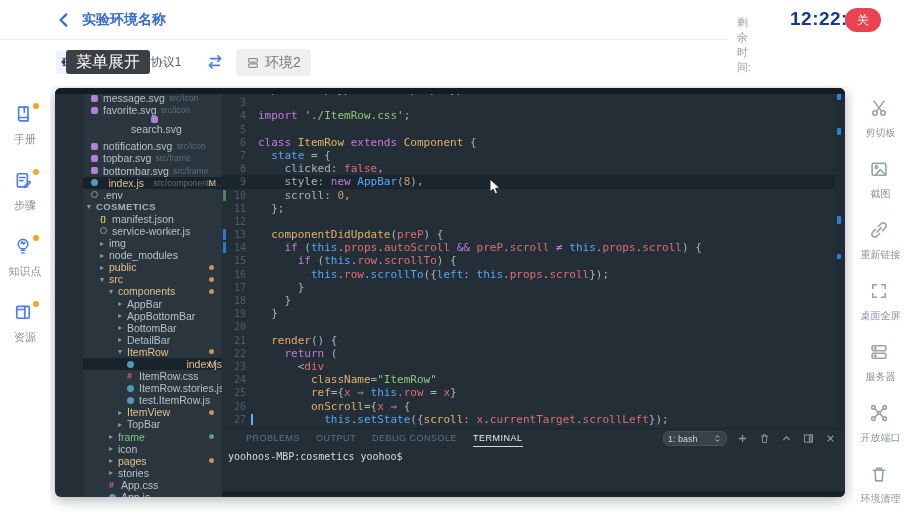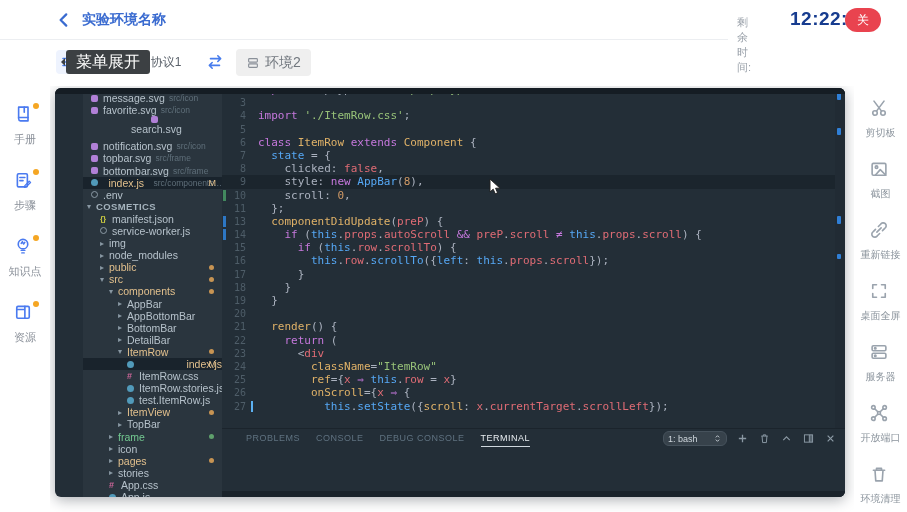--- a/index.html
+++ b/index.html
@@ -439,20 +439,21 @@
       <div class="cline" style="margin-top: -5px;"><span class="gnum">2</span><span class="ctext"><span class="tk k">import</span><span class="tk w"> PropTypes </span><span class="tk k">from</span><span class="tk w"> </span><span class="tk s">'prop-types'</span><span class="tk w">;</span></span></div>
       <div class="cline"><span class="gnum">3</span><span class="ctext"></span></div>
       <div class="cline"><span class="gnum">4</span><span class="ctext"><span class="tk k">import</span><span class="tk w"> </span><span class="tk s">'./ItemRow.css'</span><span class="tk w">;</span></span></div>
       <div class="cline"><span class="gnum">5</span><span class="ctext"></span></div>
       <div class="cline"><span class="gnum">6</span><span class="ctext"><span class="tk k">class</span><span class="tk w"> </span><span class="tk t">ItemRow</span><span class="tk w"> </span><span class="tk k">extends</span><span class="tk w"> </span><span class="tk t">Component</span><span class="tk w"> {</span></span></div>
       <div class="cline"><span class="gnum">7</span><span class="ctext"><span class="tk w">  </span><span class="tk b">state</span><span class="tk w"> = {</span></span></div>
       <div class="cline"><span class="gnum">8</span><span class="ctext"><span class="tk w">    clicked: </span><span class="tk r">false</span><span class="tk w">,</span></span></div>
       <div class="cline hl"><span class="gnum">9</span><span class="ctext"><span class="tk w">    style: </span><span class="tk k">new</span><span class="tk w"> </span><span class="tk b">AppBar</span><span class="tk w">(</span><span class="tk n">8</span><span class="tk w">),</span></span></div>
       <div class="cline"><span class="gbar g"></span><span class="gnum">10</span><span class="ctext"><span class="tk w">    scroll: </span><span class="tk n">0</span><span class="tk w">,</span></span></div>
       <div class="cline"><span class="gnum">11</span><span class="ctext"><span class="tk w">  };</span></span></div>
+      <div class="cline"><span class="gnum">12</span><span class="ctext"></span></div>
       <div class="cline"><span class="gbar b"></span><span class="gnum">13</span><span class="ctext"><span class="tk w">  </span><span class="tk t">componentDidUpdate</span><span class="tk w">(</span><span class="tk r">preP</span><span class="tk w">) {</span></span></div>
       <div class="cline"><span class="gbar b"></span><span class="gnum">14</span><span class="ctext"><span class="tk w">    </span><span class="tk k">if</span><span class="tk w"> (</span><span class="tk b">this</span><span class="tk w">.</span><span class="tk r">props</span><span class="tk w">.</span><span class="tk r">autoScroll</span><span class="tk w"> </span><span class="tk k">&amp;&amp;</span><span class="tk w"> </span><span class="tk r">preP</span><span class="tk w">.</span><span class="tk r">scroll</span><span class="tk w"> </span><span class="tk k">≠</span><span class="tk w"> </span><span class="tk b">this</span><span class="tk w">.</span><span class="tk r">props</span><span class="tk w">.</span><span class="tk r">scroll</span><span class="tk w">) {</span></span></div>
       <div class="cline"><span class="gnum">15</span><span class="ctext"><span class="tk w">      </span><span class="tk k">if</span><span class="tk w"> (</span><span class="tk b">this</span><span class="tk w">.</span><span class="tk r">row</span><span class="tk w">.</span><span class="tk r">scrollTo</span><span class="tk w">) {</span></span></div>
       <div class="cline"><span class="gnum">16</span><span class="ctext"><span class="tk w">        </span><span class="tk b">this</span><span class="tk w">.</span><span class="tk r">row</span><span class="tk w">.</span><span class="tk b">scrollTo</span><span class="tk w">({</span><span class="tk b">left</span><span class="tk w">: </span><span class="tk b">this</span><span class="tk w">.</span><span class="tk r">props</span><span class="tk w">.</span><span class="tk r">scroll</span><span class="tk w">});</span></span></div>
       <div class="cline"><span class="gnum">17</span><span class="ctext"><span class="tk w">      }</span></span></div>
       <div class="cline"><span class="gnum">18</span><span class="ctext"><span class="tk w">    }</span></span></div>
       <div class="cline"><span class="gnum">19</span><span class="ctext"><span class="tk w">  }</span></span></div>
       <div class="cline"><span class="gnum">20</span><span class="ctext"></span></div>
       <div class="cline"><span class="gnum">21</span><span class="ctext"><span class="tk w">  </span><span class="tk t">render</span><span class="tk w">() {</span></span></div>
       <div class="cline"><span class="gnum">22</span><span class="ctext"><span class="tk w">    </span><span class="tk k">return</span><span class="tk w"> (</span></span></div>
@@ -464,21 +465,21 @@
     </div>
   <div id="ruler">
       <span class="mk" style="top: 2px; height: 10px;"></span>
       <span class="mk" style="top: 40px; height: 7px;"></span>
       <span class="mk" style="top: 128px; height: 8px;"></span>
       <span class="mk" style="top: 166px; height: 5px;"></span>
     </div>
   <div id="panel">
     <div id="ptabs">
         <span class="ptab">PROBLEMS</span>
-        <span class="ptab">CONSOLE</span>
+        <span class="ptab">OUTPUT</span>
         <span class="ptab">DEBUG CONSOLE</span>
         <span class="ptab active">TERMINAL</span>
       </div>
     <div id="pcontrols">
       <span id="shell-select">
         <span class="sl">1: bash</span>
         <svg viewBox="0 0 16 16" width="9" height="9">
             <path d="M5 6l3-3 3 3M5 10l3 3 3-3" fill="none" stroke="currentColor" stroke-width="1.6"></path>
           </svg>
       </span>
@@ -503,20 +504,21 @@
             <path d="M9 3.5v9" stroke="currentColor" stroke-width="1.2"></path>
             <rect x="9" y="3.5" width="4" height="9" fill="currentColor" opacity=".5"></rect>
           </svg>
         </span>
       <span class="pic">
           <svg viewBox="0 0 16 16" width="13" height="13">
             <path d="M4.5 4.5l7 7M11.5 4.5l-7 7" fill="none" stroke="currentColor" stroke-width="1.5"></path>
           </svg>
         </span>
     </div>
+    <div id="prompt" class="mono">yoohoos-MBP:cosmetics yoohoo$</div>
     <div id="ed-botstrip"></div>
   </div>
 </div>
 
 <div id="mouse">
   <svg width="14" height="18" viewBox="0 0 14 18">
       <path d="M1 1v13l3.2-2.8 2 4.6 2.4-1-2-4.6H11z" fill="#fff" stroke="#222" stroke-width="1"></path>
     </svg>
 </div>
 

